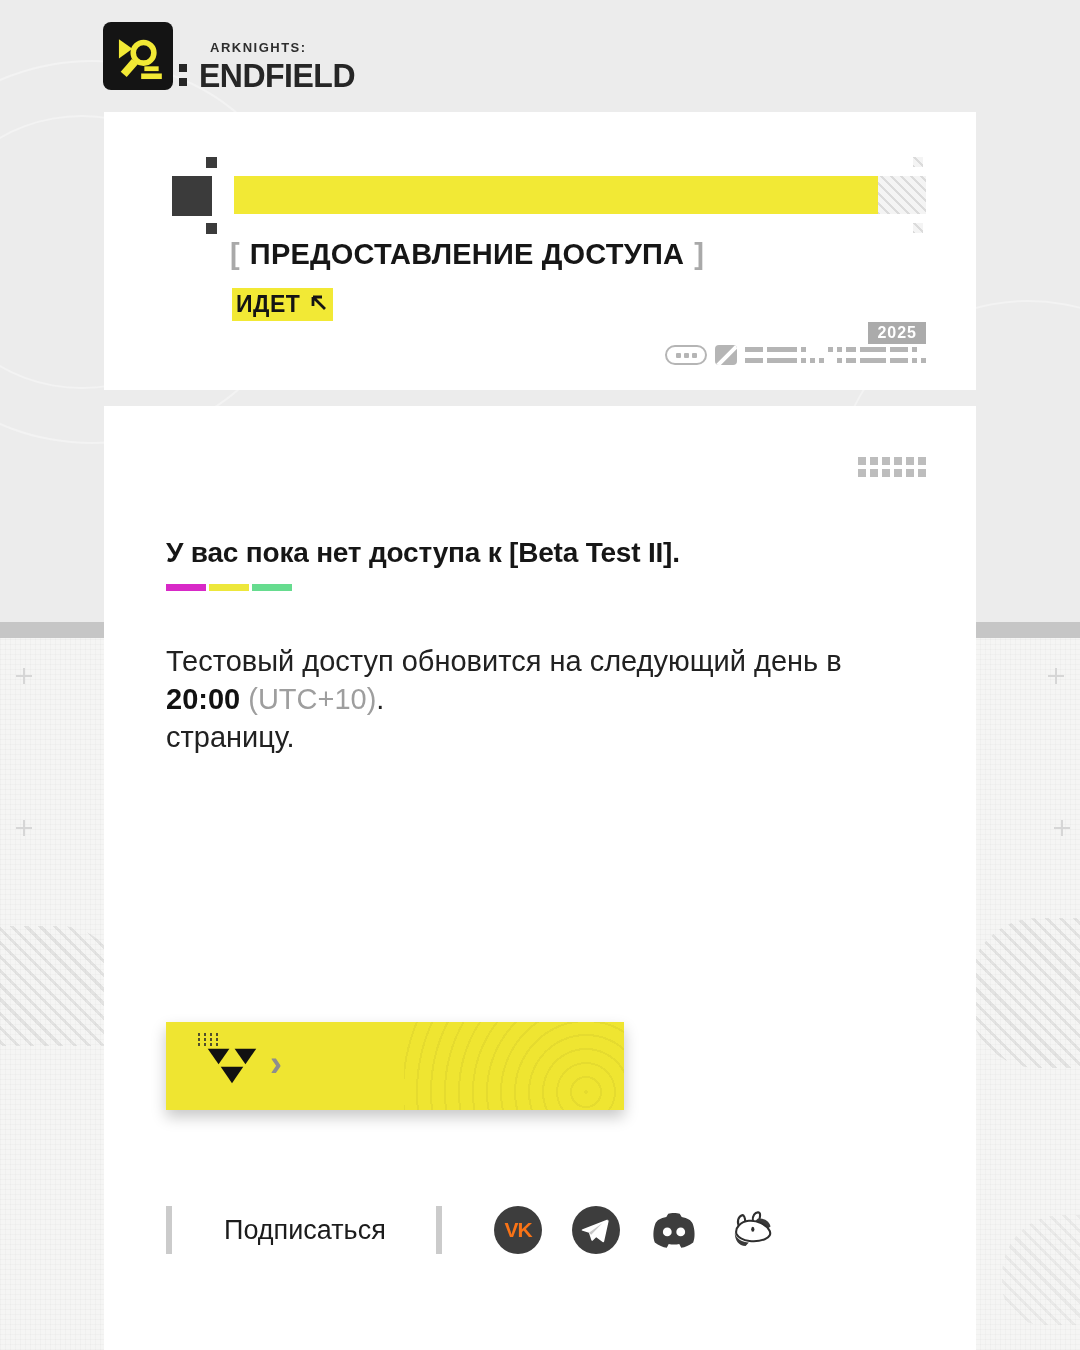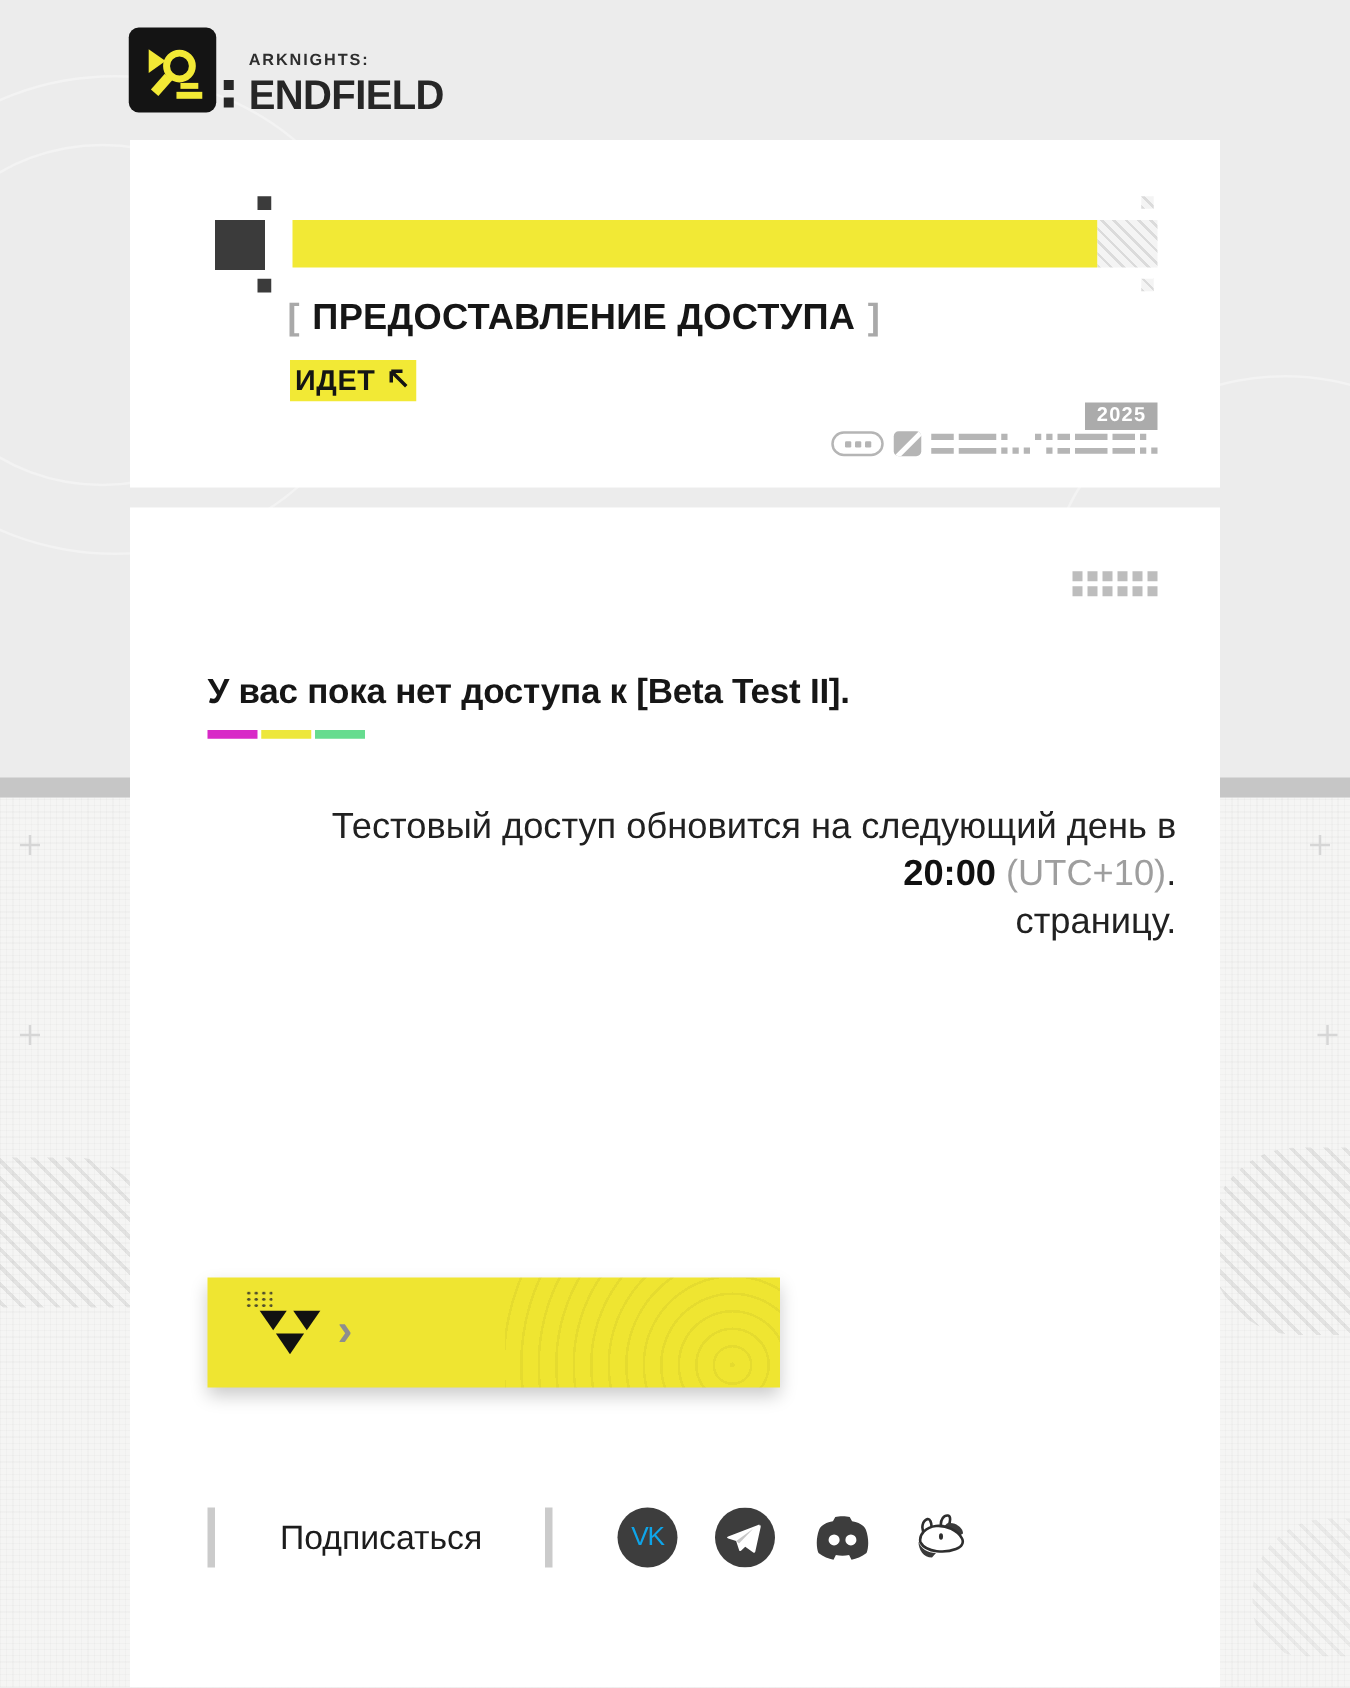--- a/index.html
+++ b/index.html
@@ -27,21 +27,21 @@
   .hb-left{left:-40px;top:926px;width:160px;height:120px;border-radius:0 60px 0 0;}
   .hb-right{left:968px;top:918px;width:140px;height:150px;border-radius:70px 0 0 70px;}
   .hb-right2{left:1002px;top:1215px;width:100px;height:110px;border-radius:60px 0 0 40px;opacity:.6;}
 
   
   .brand{position:absolute;left:103px;top:22px;display:flex;align-items:flex-start;z-index:2;}
   .brand-box{width:70px;height:68px;background:#141414;border-radius:8px;display:flex;align-items:center;justify-content:center;}
   .brand-colon{display:flex;flex-direction:column;gap:6px;margin:42px 0 0 6px;}
   .brand-colon i{width:8px;height:8px;background:#262626;display:block;}
   .brand-text{margin-left:12px;padding-top:18px;}
-  .brand-small{font-size:13px;font-weight:700;letter-spacing:1.5px;color:#2E2E2E;}
+  .brand-small{font-size:13px;font-weight:700;letter-spacing:1.5px;color:#2E2E2E;margin-left:11px;}
   .brand-large{font-size:32px;font-weight:800;letter-spacing:-0.5px;color:#262626;margin-top:2px;transform:scaleY(1.04);transform-origin:top left;}
 
   
   .card{position:absolute;left:104px;width:872px;background:#FFFFFF;z-index:2;}
   .card1{top:112px;height:278px;}
   .card2{top:406px;height:944px;}
 
   
   .sq{position:absolute;background:#3B3B3B;}
   .sq-big{left:68px;top:64px;width:40px;height:40px;}
@@ -72,40 +72,40 @@
   .dd::before{content:"";top:0;} .dd::after{content:"";bottom:0;}
   .dt::before{content:"";top:0;} .db::after{content:"";bottom:0;}
 
   
   .sq-grid{position:absolute;right:50px;top:51px;display:grid;grid-template-columns:repeat(6,8px);grid-template-rows:repeat(2,8px);gap:4px;}
   .sq-grid i{background:#BDBDBD;display:block;}
   .headline{position:absolute;left:62px;top:112px;font-size:28px;font-weight:700;color:#161616;letter-spacing:-0.2px;white-space:nowrap;}
   .tricolor{position:absolute;left:62px;top:178px;display:flex;gap:3px;}
   .tricolor i{width:40px;height:7px;display:block;}
   .para{position:absolute;left:62px;top:236px;width:775px;font-size:29px;line-height:38px;color:#212121;}
-  .para p{margin:0;text-align:right;}
+  .para p{margin:0;}
   .para .b{font-weight:700;color:#111;}
   .para .gray{color:#9E9E9E;}
 
   .cta{position:absolute;left:62px;top:616px;width:458px;height:88px;background:#EFE531;border:none;display:flex;align-items:center;cursor:pointer;
        box-shadow:0 7px 14px rgba(0,0,0,0.22);overflow:hidden;padding:0;}
   .cta::after{content:"";position:absolute;right:-40px;top:-30px;width:260px;height:200px;
        background:repeating-radial-gradient(circle at 70% 50%, rgba(0,0,0,0.045) 0 2px, transparent 2px 14px);}
   .cta-dots{position:absolute;left:30px;top:10px;width:22px;height:14px;
        background-image:radial-gradient(circle, #2a2a2a 1.2px, transparent 1.4px);background-size:6px 5px;opacity:.8;}
   .cta-mark{margin-left:40px;width:52px;height:46px;flex:none;z-index:1;}
   .cta-label{margin-left:36px;font-size:29px;font-weight:700;color:#1A1A1A;z-index:1;}
   .cta-chevron{margin-left:12px;font-size:36px;line-height:0;color:#8E8E8E;font-weight:700;z-index:1;transform:translateY(-2px);}
 
   .subscribe{position:absolute;left:62px;top:800px;display:flex;align-items:center;gap:28px;}
   .vbar{width:6px;height:48px;background:#CBCBCB;}
   .sub-label{margin:0 24px;font-size:27px;color:#1C1C1C;width:160px;}
   .social{display:flex;align-items:center;margin-left:24px;}
   .soc{margin-right:30px;width:48px;height:48px;flex:none;display:flex;align-items:center;justify-content:center;cursor:pointer;}
-  .vk{background:#3D3D3D;border-radius:24px;color:#0ea5e9;font-weight:400;font-size:21px;letter-spacing:-1px;}
+  .vk{background:#3D3D3D;border-radius:24px;color:#f97316;font-weight:700;font-size:21px;letter-spacing:-1px;}
 </style>
 </head>
 <body>
 
 <div class="page">
 
   <div class="topo-upper">
     <div class="ring r1"></div>
       <div class="ring r2"></div>
       <div class="ring r3"></div>

